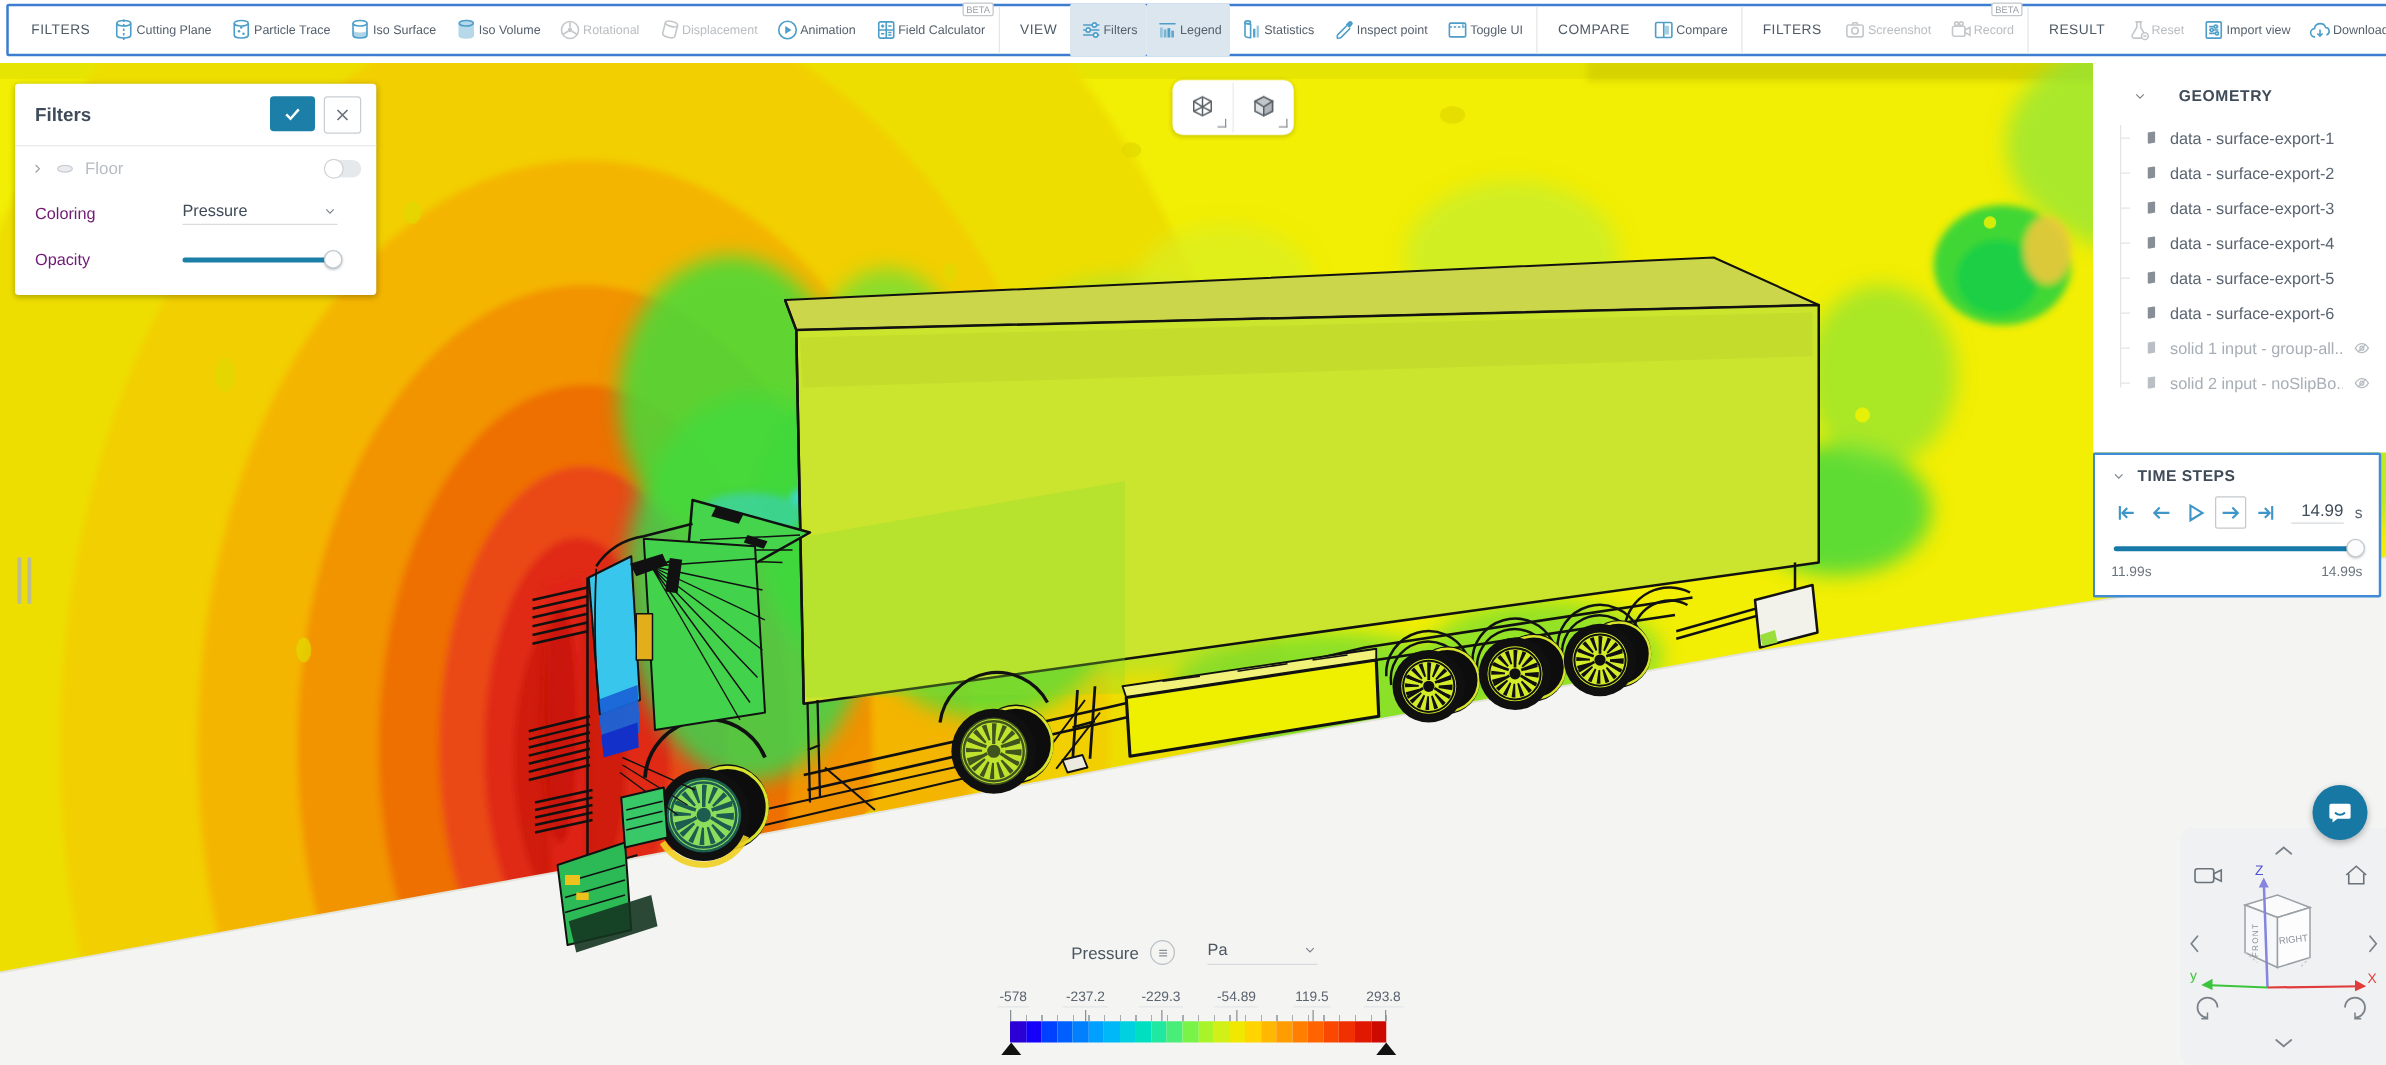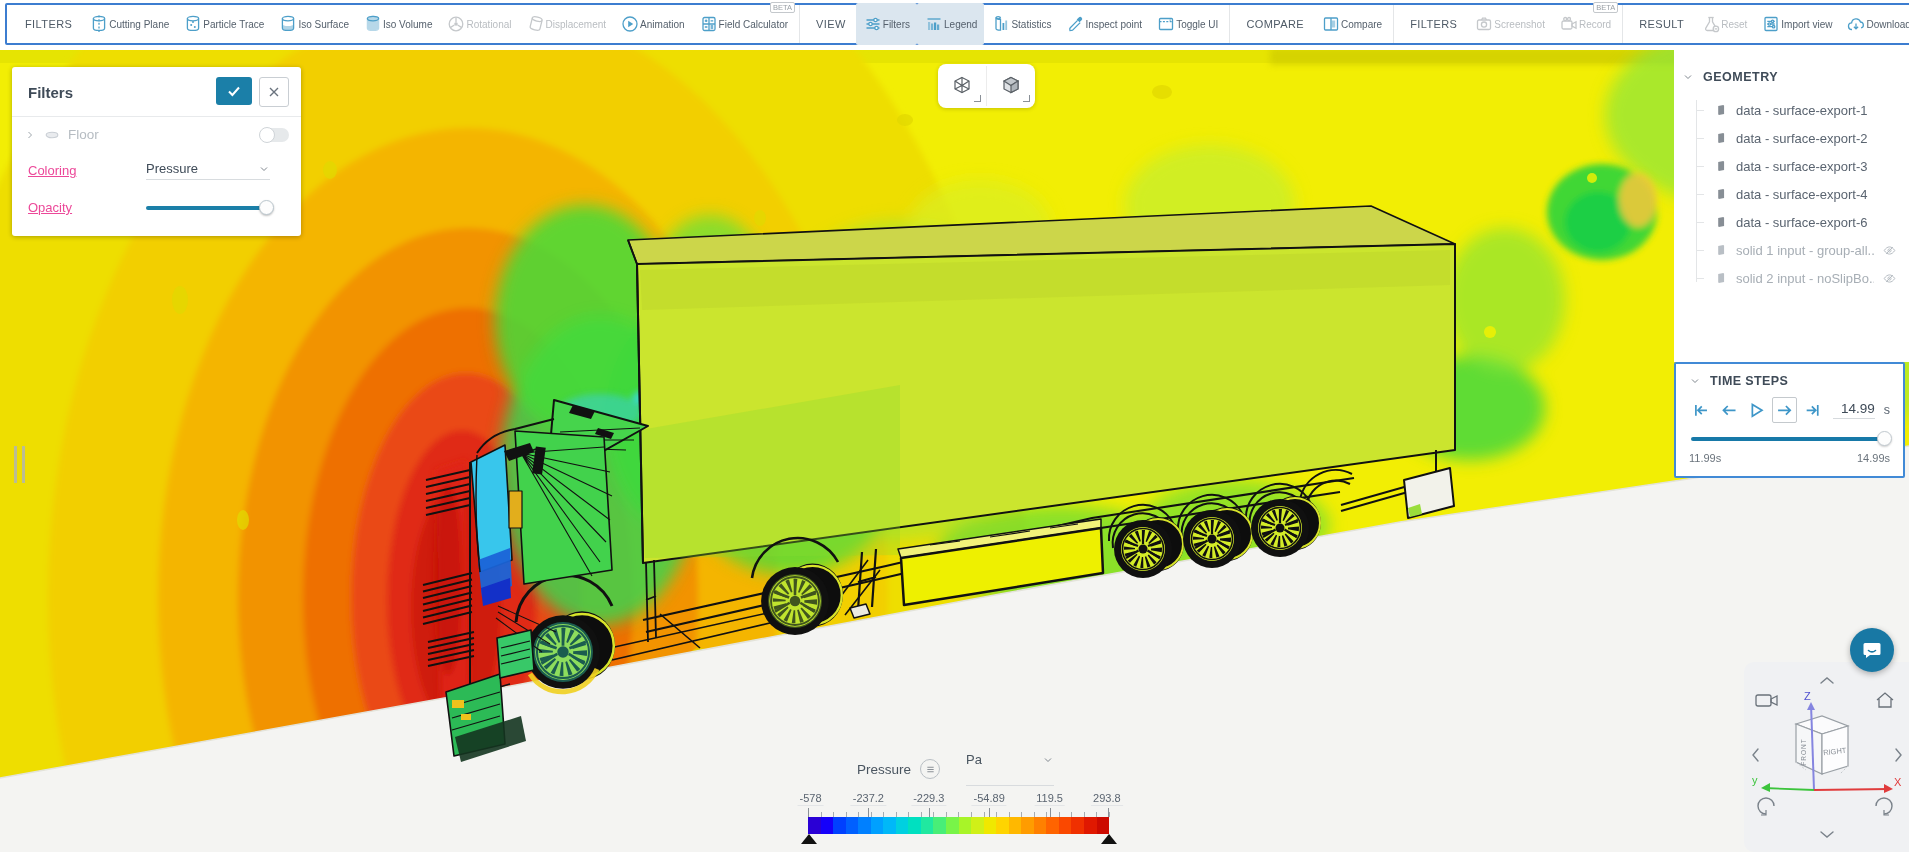--- a/index.html
+++ b/index.html
@@ -40,31 +40,31 @@
   .fp-ricon svg{width:18px;height:18px;}
   .fp-rlabel{font-size:13.5px;color:#3c4854;flex:1;}
   .fp-row[data-state="selected"] .fp-rlabel{font-weight:bold;}
   .fp-row[data-state="disabled"] .fp-rlabel{color:#b6bcc2;}
   .toggle{position:relative;width:28px;height:14px;border-radius:8px;background:#e6e9eb;flex:none;}
   .toggle .knob{position:absolute;top:-1px;width:16px;height:16px;border-radius:50%;background:#fff;border:1px solid #cfd4d8;box-sizing:border-box;}
   .toggle[data-on="off"] .knob{left:-2px;}
   .toggle[data-on="on"]{background:#bfe0ef;}
   .toggle[data-on="on"] .knob{right:-2px;background:#1b7fa8;border-color:#1b7fa8;}
   .fp-prop{display:flex;align-items:center;height:37px;padding:0 16px;}
-  .fp-plabel{font-size:13px;color:#ec4899;width:118px;text-decoration:underline;}
+  .fp-plabel{font-size:13px;color:#701a75;width:118px;}
   .fp-select{display:flex;align-items:center;justify-content:space-between;width:124px;border-bottom:1px solid #d8dcdf;
              padding-bottom:3px;cursor:pointer;}
   .fp-select .val{font-size:13px;color:#3f4b58;}
   .chev-d svg{width:12px;height:12px;stroke:#8a919a;fill:none;stroke-width:1.6;}
   .fp-slider{position:relative;width:124px;height:16px;cursor:pointer;}
   .fp-slider .track{position:absolute;left:0;right:6px;top:6px;height:4px;background:#1b7fa8;border-radius:2px;}
   .fp-slider .knob{position:absolute;right:-4px;top:0;width:15px;height:15px;border-radius:50%;background:#fdfdfd;border:1px solid #bcc8cf;box-shadow:0 1px 2px rgba(0,0,0,.25);box-sizing:border-box;}
   
   #geometry-panel{position:absolute;left:1674px;top:50px;width:235px;height:312px;background:#fff;padding-top:20px;box-sizing:border-box;}
-  .gp-header{display:flex;align-items:center;gap:9px;padding-left:8px;cursor:pointer;}
+  .gp-header{display:flex;align-items:center;gap:25px;padding-left:32px;cursor:pointer;}
   .gp-title{font-size:12.5px;font-weight:bold;color:#3f4b58;letter-spacing:.5px;}
   .gp-list{margin-top:12px;position:relative;}
   .gp-tree{position:absolute;left:22px;top:4px;bottom:10px;border-left:1px solid #e3e5e7;}
   .gp-item{position:relative;display:flex;align-items:center;height:28px;padding-left:40px;gap:8px;cursor:pointer;}
   .gp-item::before{content:"";position:absolute;left:22px;width:8px;height:1px;background:#e3e5e7;}
   .gp-sheet{width:14px;height:14px;flex:none;}
   .gp-label{font-size:13px;color:#5a6470;white-space:nowrap;overflow:hidden;flex:1;}
   .gp-item[data-state="hidden"] .gp-label{color:#a7aeb5;}
   .gp-item[data-state="hidden"] .gp-sheet path{fill:#b9bfc5;}
   .gp-eye{display:none;width:15px;height:15px;margin-right:12px;}
@@ -83,21 +83,21 @@
   .ts-sliderrow{position:relative;height:16px;margin-top:8px;}
   .ts-track{position:absolute;left:2px;right:8px;top:6px;height:4px;background:#1779a8;border-radius:2px;}
   .ts-knob{position:absolute;right:-2px;top:0;width:15px;height:15px;border-radius:50%;background:#fdfdfd;border:1px solid #c2cad0;box-sizing:border-box;box-shadow:0 1px 2px rgba(0,0,0,.2);}
   .ts-range{display:flex;justify-content:space-between;margin-top:5px;font-size:11px;color:#6a737c;}
   
   #legend{position:absolute;left:745px;top:752px;width:430px;}
   .lg-top{display:flex;align-items:center;padding-left:112px;}
   .lg-field{font-size:13.5px;color:#4a5560;}
   .lg-menu{width:18px;height:18px;border:1px solid #b9bfc4;border-radius:50%;margin-left:9px;display:flex;align-items:center;justify-content:center;cursor:pointer;}
   .lg-menu svg{width:9px;height:9px;stroke:#8a9097;stroke-width:1.2;}
-  .lg-unitsel{display:flex;align-items:center;justify-content:space-between;width:88px;margin-left:26px;border-bottom:1px solid #d8dbde;padding-bottom:18px;cursor:pointer;}
+  .lg-unitsel{display:flex;align-items:center;justify-content:space-between;width:88px;margin-left:26px;border-bottom:1px solid #d8dbde;padding-bottom:4px;cursor:pointer;}
   .lg-unit{font-size:13px;color:#4a5560;}
   .lg-scale{position:absolute;left:63px;top:40px;width:302px;}
   .lg-nums{position:relative;height:15px;}
   .lg-num{position:absolute;transform:translateX(-50%);font-size:11px;color:#5a6470;border-bottom:1px solid #e3e5e7;padding:0 2px 1px 2px;white-space:nowrap;}
   .lg-ticks{position:relative;height:9px;margin-top:1px;
             background:repeating-linear-gradient(to right,#a6acb2 0 1px,transparent 1px 12.54px);
             background-size:100% 5px;background-position:0 4px;background-repeat:no-repeat;}
   .lg-tick-major{position:absolute;top:0;width:1px;height:9px;background:#8a9097;}
   .lg-bar{display:flex;height:17px;width:301px;}
   .lg-bar div{flex:1;}
@@ -614,20 +614,29 @@
           <span class="gp-label">data - surface-export-3</span>
 
         </div>
         <div class="gp-item" data-state="normal">
           <span class="gp-sheet">
             <svg viewBox="0 0 20 20" width="14" height="14">
               <path d="M6 4.2l7.4 -1.2 1 .8v12l-7.4 1.2 -1 -.8z" fill="#878e95"></path>
             </svg>
           </span>
           <span class="gp-label">data - surface-export-4</span>
+
+        </div>
+        <div class="gp-item" data-state="normal">
+          <span class="gp-sheet">
+            <svg viewBox="0 0 20 20" width="14" height="14">
+              <path d="M6 4.2l7.4 -1.2 1 .8v12l-7.4 1.2 -1 -.8z" fill="#878e95"></path>
+            </svg>
+          </span>
+          <span class="gp-label">data - surface-export-5</span>
 
         </div>
         <div class="gp-item" data-state="normal">
           <span class="gp-sheet">
             <svg viewBox="0 0 20 20" width="14" height="14">
               <path d="M6 4.2l7.4 -1.2 1 .8v12l-7.4 1.2 -1 -.8z" fill="#878e95"></path>
             </svg>
           </span>
           <span class="gp-label">data - surface-export-6</span>
 

